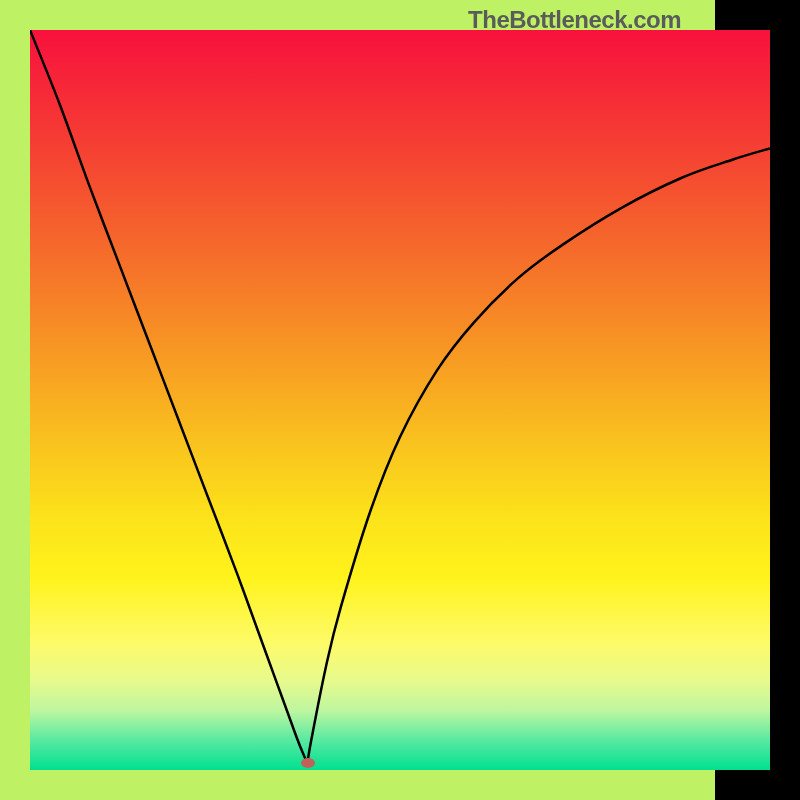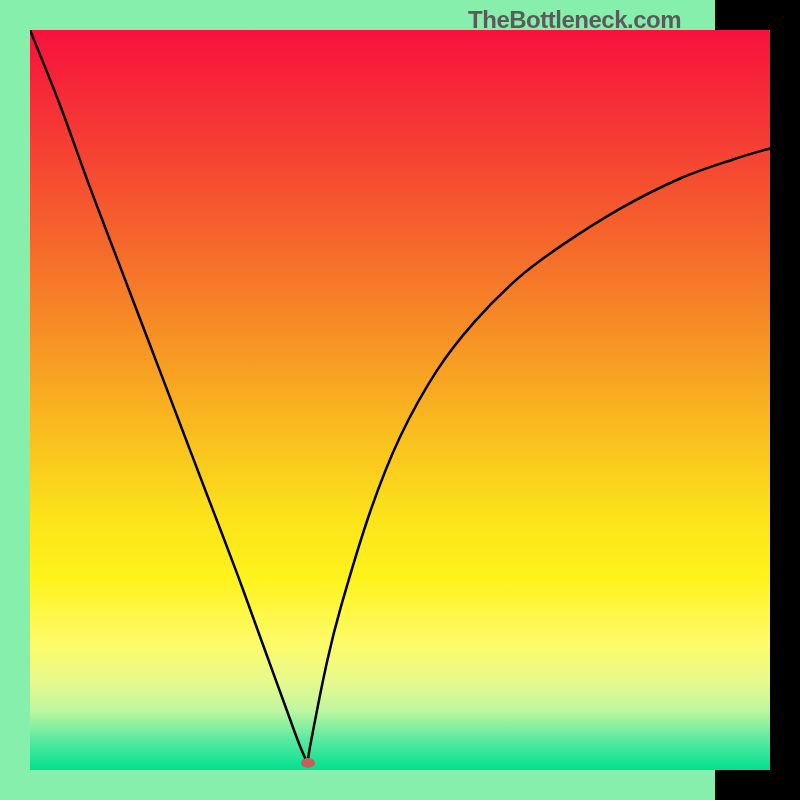--- a/index.html
+++ b/index.html
@@ -7,21 +7,21 @@
     padding: 0;
     width: 800px;
     height: 800px;
     background: #000;
     font-family: Arial, Helvetica, sans-serif;
   }
   .outer {
     position: relative;
     width: 715px;
     height: 800px;
-    background: #86efac;
+    background: #bef264;
   }
   .plot-area {
     position: absolute;
     left: 30px;
     top: 30px;
     width: 740px;
     height: 740px;
     
     background: linear-gradient(to bottom,
       #f8113d 0%,

